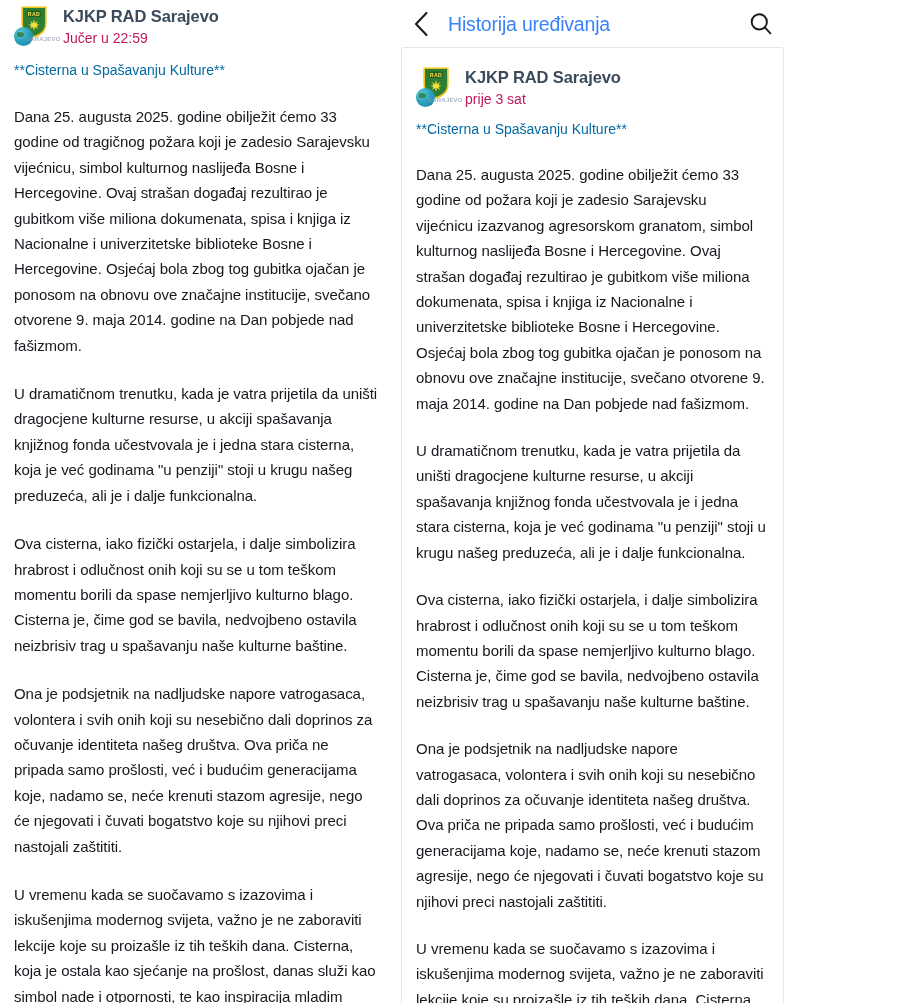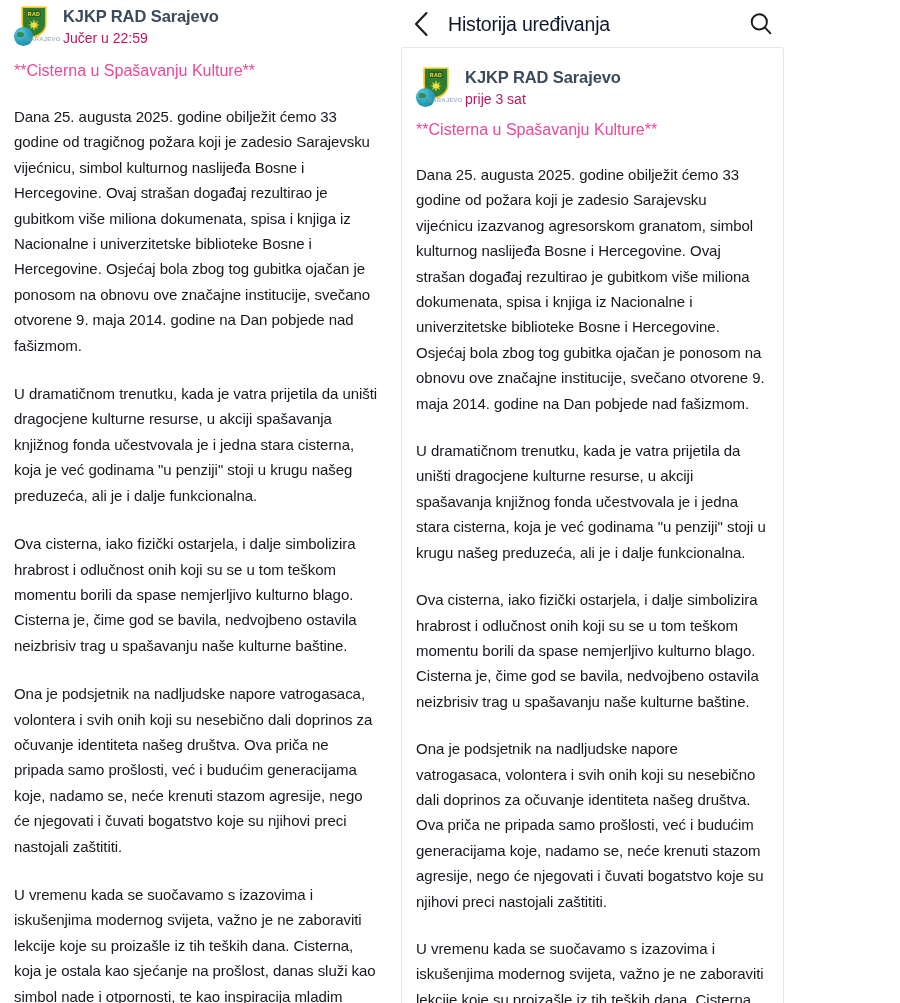--- a/index.html
+++ b/index.html
@@ -98,22 +98,22 @@
     font-size: 14px;
     color: #be185d;
     line-height: 20px;
     margin-top: 1px;
   }
 
   .post-body {
     margin-top: 11px;
   }
   .post-title {
-    font-size: 16px;
-    color: #ec4899;
+    font-size: 14px;
+    color: #0369a1;
     line-height: 23px;
     margin: 0 0 22px 0;
   }
   .para {
     font-size: 15px;
     color: #16181d;
     line-height: 25.4px;
     margin: 0 0 23px 0;
     letter-spacing: -0.05px;
   }
@@ -141,21 +141,21 @@
     height: 34px;
     display: flex;
     align-items: center;
     justify-content: center;
     flex: 0 0 30px;
     cursor: pointer;
   }
   .appbar-title {
     flex: 1;
     font-size: 19.5px;
-    color: #0f172a;
+    color: #3b82f6;
     line-height: 24px;
     margin-left: 12px;
     letter-spacing: -0.2px;
   }
   .search-btn {
     width: 30px;
     height: 32px;
     display: flex;
     align-items: center;
     justify-content: center;

